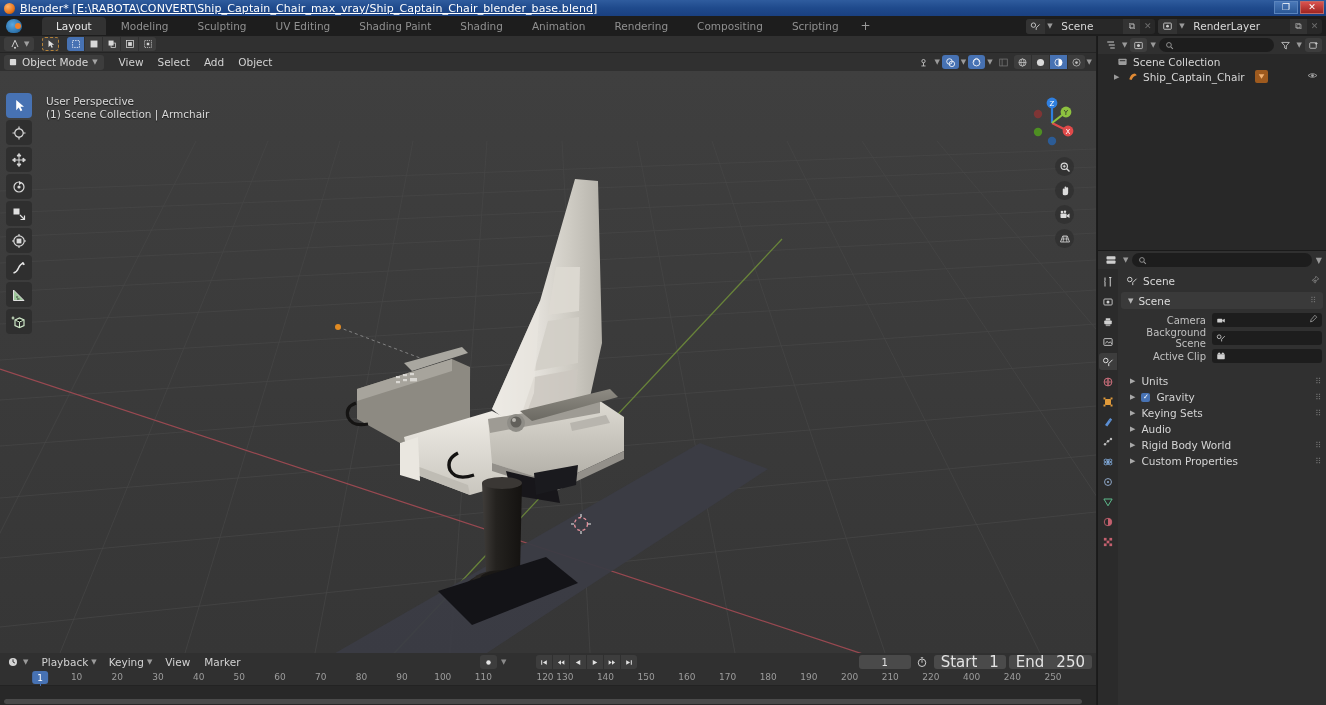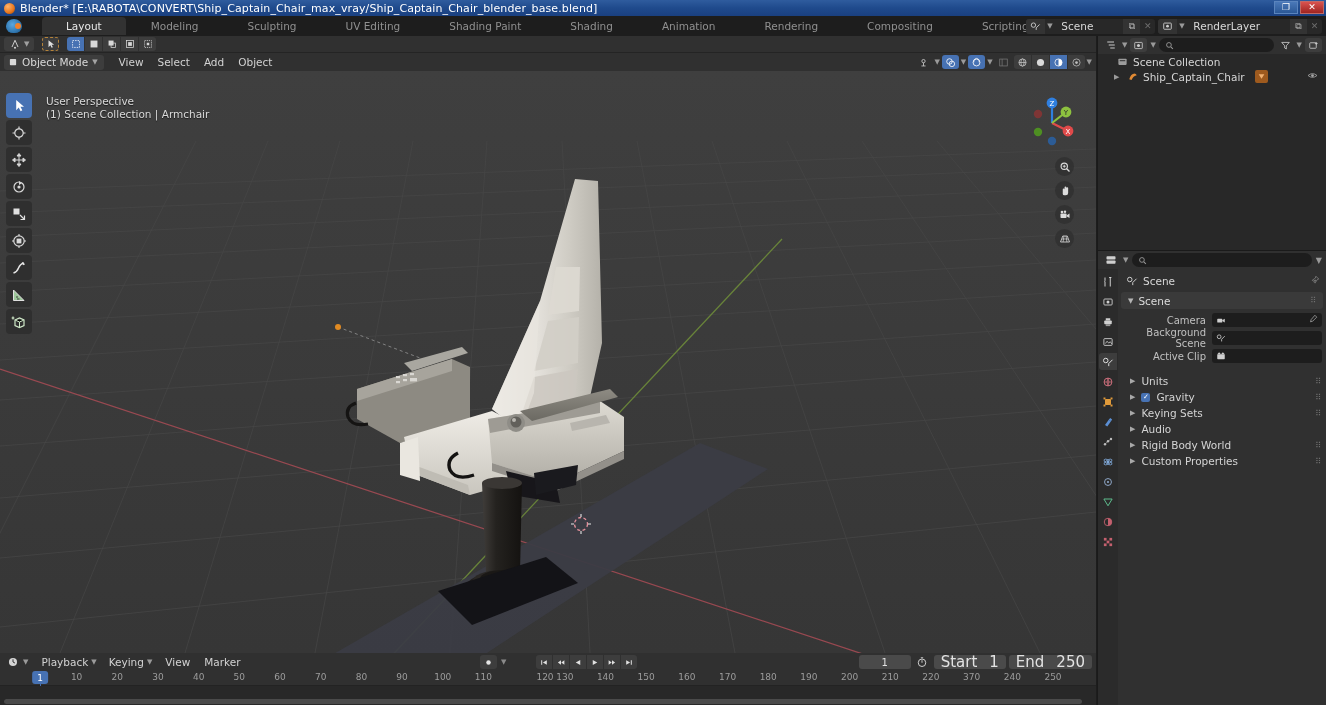--- a/index.html
+++ b/index.html
@@ -17,21 +17,21 @@
     position: absolute; left: 0; top: 0; width: 1326px; height: 16px;
     background: linear-gradient(to bottom, #2f5c9e 0%, #1f4a8c 50%, #1a4080 100%);
     display: flex; align-items: center; padding-left: 4px;
     font-size: 11px; color: #ffffff; white-space: nowrap;
   }
   .tb-icon {
     width: 11px; height: 11px; border-radius: 50%;
     background: radial-gradient(circle at 35% 32%, #ffb36b, #e8761c 60%, #8a3f06);
     margin-right: 5px; flex: none;
   }
-  .tb-title { font-size: 11px; letter-spacing: .1px; }
+  .tb-title { font-size: 11px; letter-spacing: .1px; text-decoration: underline; }
   .winbtns { position: absolute; right: 2px; top: 1px; display: flex; gap: 2px; }
   .winbtn {
     width: 24px; height: 13px; border: 1px solid #5a84bd;
     background: linear-gradient(to bottom, #4a78b8, #2b5896);
     display: flex; align-items: center; justify-content: center;
     color: #fff; font-size: 9px; line-height: 1;
   }
   .winbtn.close { background: linear-gradient(to bottom, #d9534f, #9e2421); border-color: #c06a66; font-weight: bold; }
 
   
@@ -48,21 +48,21 @@
   .blender-logo::after {
     content: ''; position: absolute; right: 1px; top: 4px; width: 6px; height: 6px;
     border-radius: 50%; background: #f0812b;
   }
   .menu { display: flex; align-items: center; gap: 0px; }
   .menu-item {
     padding: 2px 8px; font-size: 11px; color: #d2d2d2; white-space: nowrap; border-radius: 3px;
   }
   .ws-tabs { display: flex; align-items: center; margin-left: 14px; gap: 1px; }
   .ws-tab {
-    padding: 3px 24px; font-size: 10.5px; color: #909090; white-space: nowrap;
+    padding: 3px 14px; font-size: 10.5px; color: #909090; white-space: nowrap;
     border-radius: 4px 4px 0 0;
     text-align: right;
   }
   .ws-tab.active { background: #323232; color: #e8e8e8; }
   .ws-plus { padding: 2px 7px; color: #9a9a9a; font-size: 12px; }
   .topbar-right {
     position: absolute; right: 4px; top: 16px; height: 20px;
     display: flex; align-items: center; gap: 3px;
   }
   .idblock {
@@ -801,21 +801,21 @@
         <div class="tick" style="left: 564.807px;">130</div>
         <div class="tick" style="left: 605.49px;">140</div>
         <div class="tick" style="left: 646.173px;">150</div>
         <div class="tick" style="left: 686.855px;">160</div>
         <div class="tick" style="left: 727.538px;">170</div>
         <div class="tick" style="left: 768.221px;">180</div>
         <div class="tick" style="left: 808.904px;">190</div>
         <div class="tick" style="left: 849.586px;">200</div>
         <div class="tick" style="left: 890.269px;">210</div>
         <div class="tick" style="left: 930.952px;">220</div>
-        <div class="tick" style="left: 971.635px;">370</div>
+        <div class="tick" style="left: 971.635px;">400</div>
         <div class="tick" style="left: 1012.32px;">240</div>
         <div class="tick" style="left: 1053px;">250</div>
         <div class="cfra" style="left: 40px;">1</div>
         <div class="cfra-line" style="left: 40px;"></div>
       </div>
     <div class="tl-body">
       <div class="tl-scroll">
           <i></i>
         </div>
     </div>

